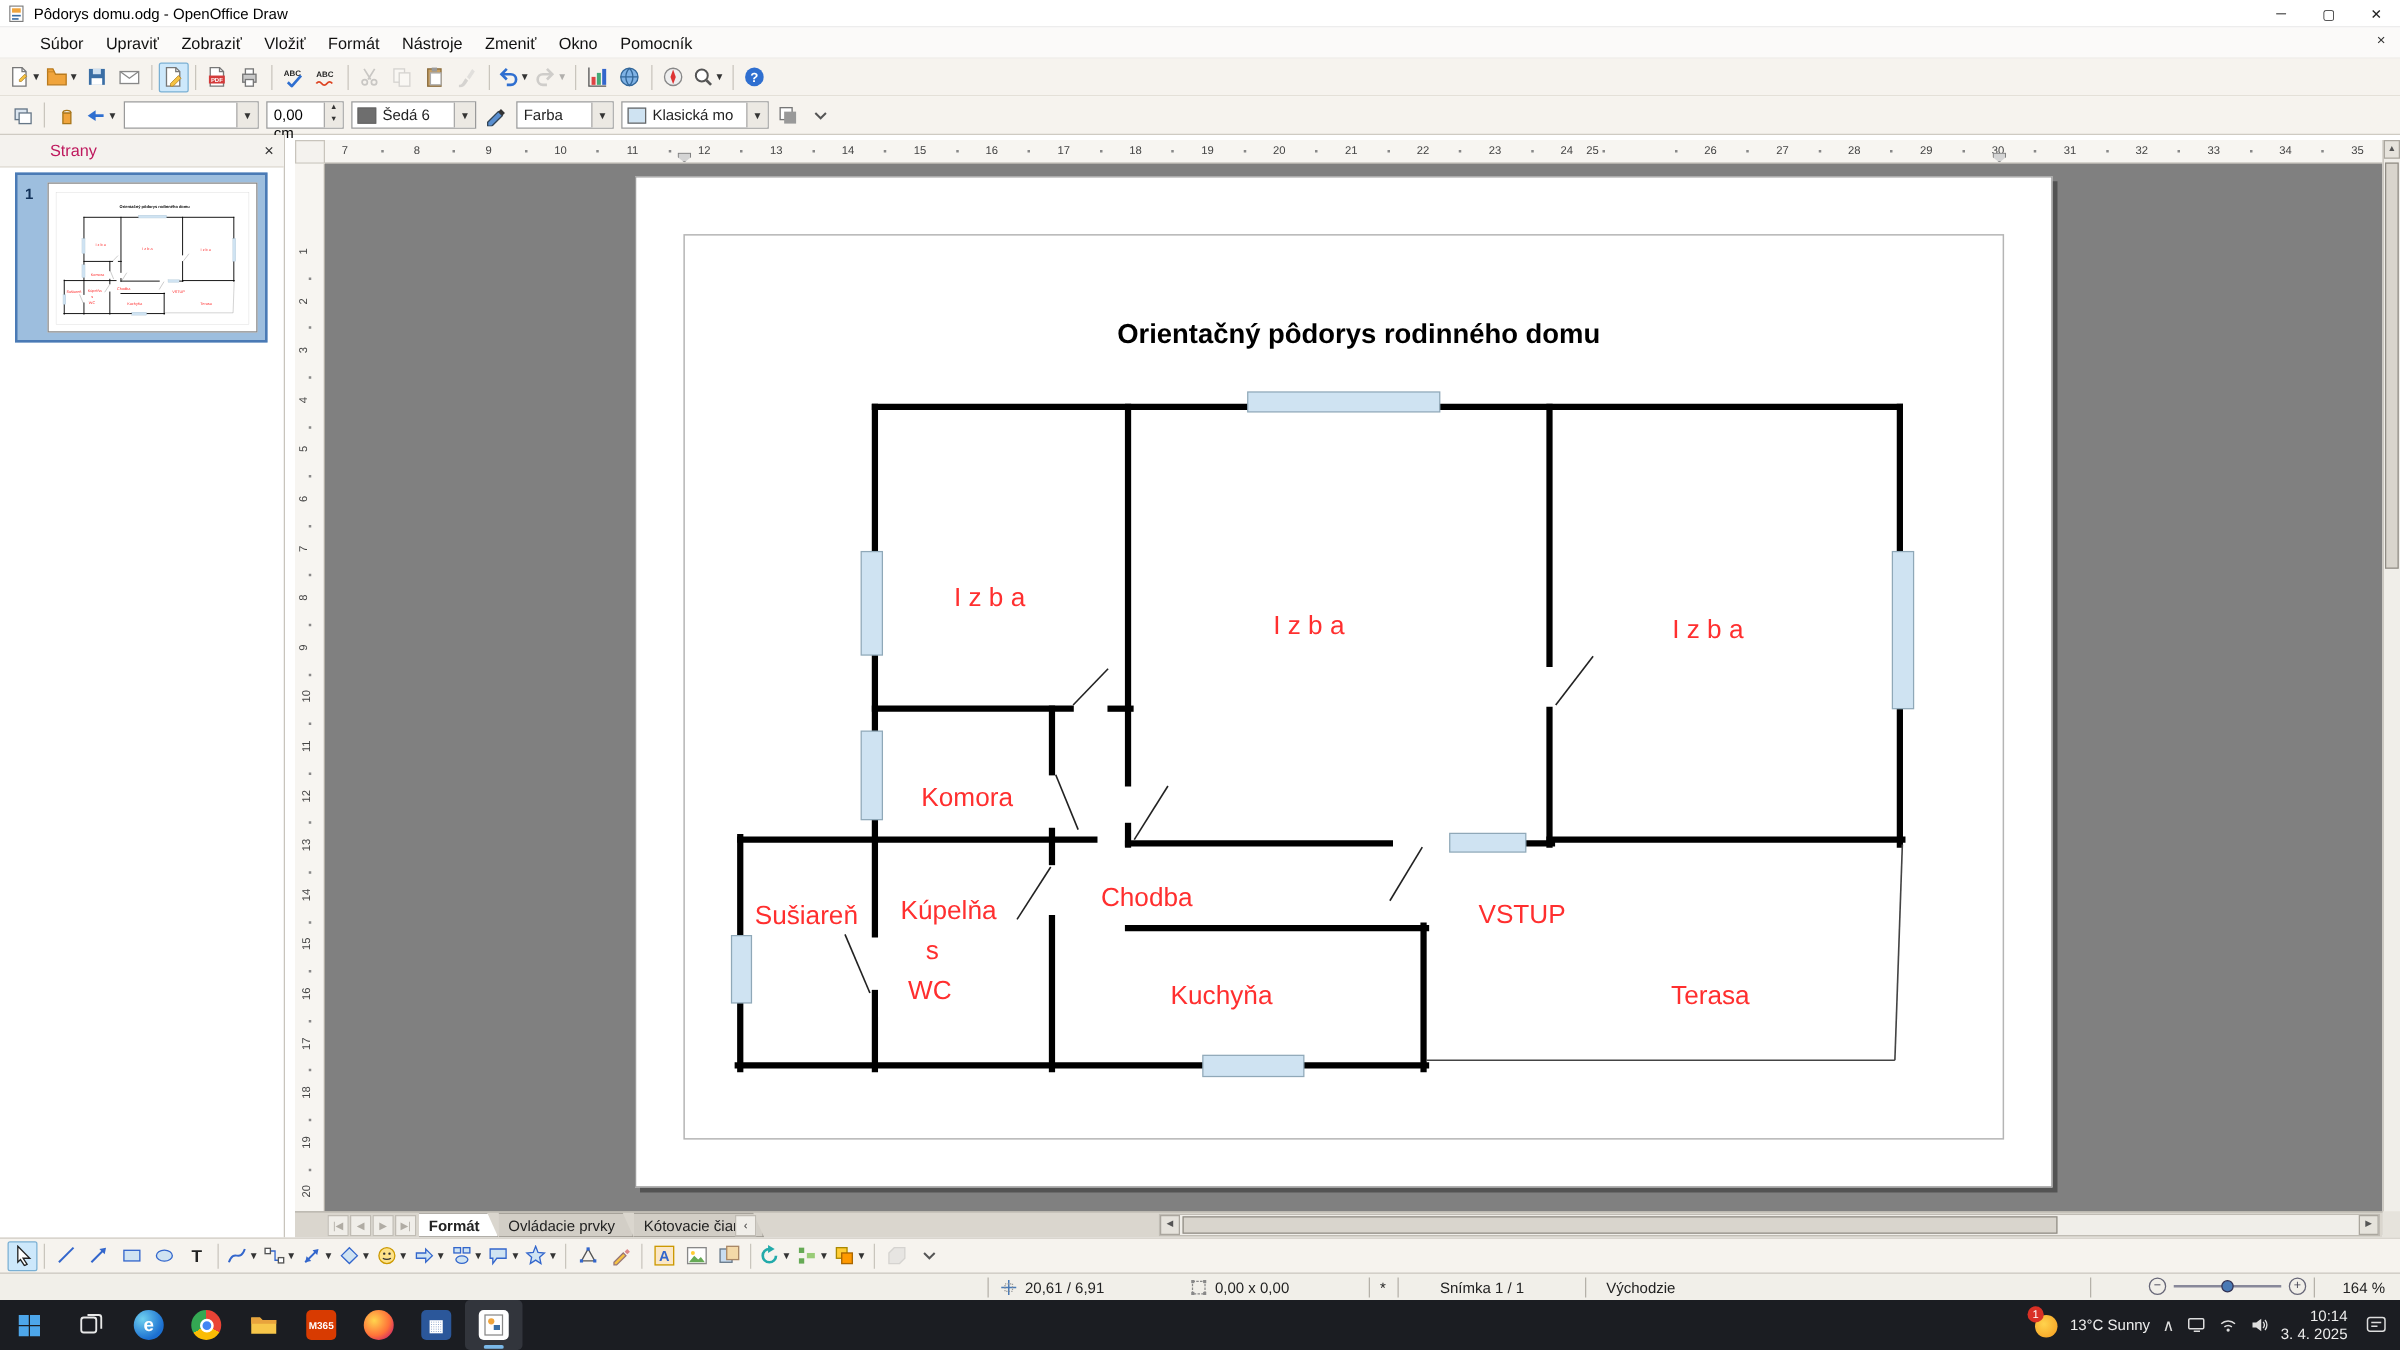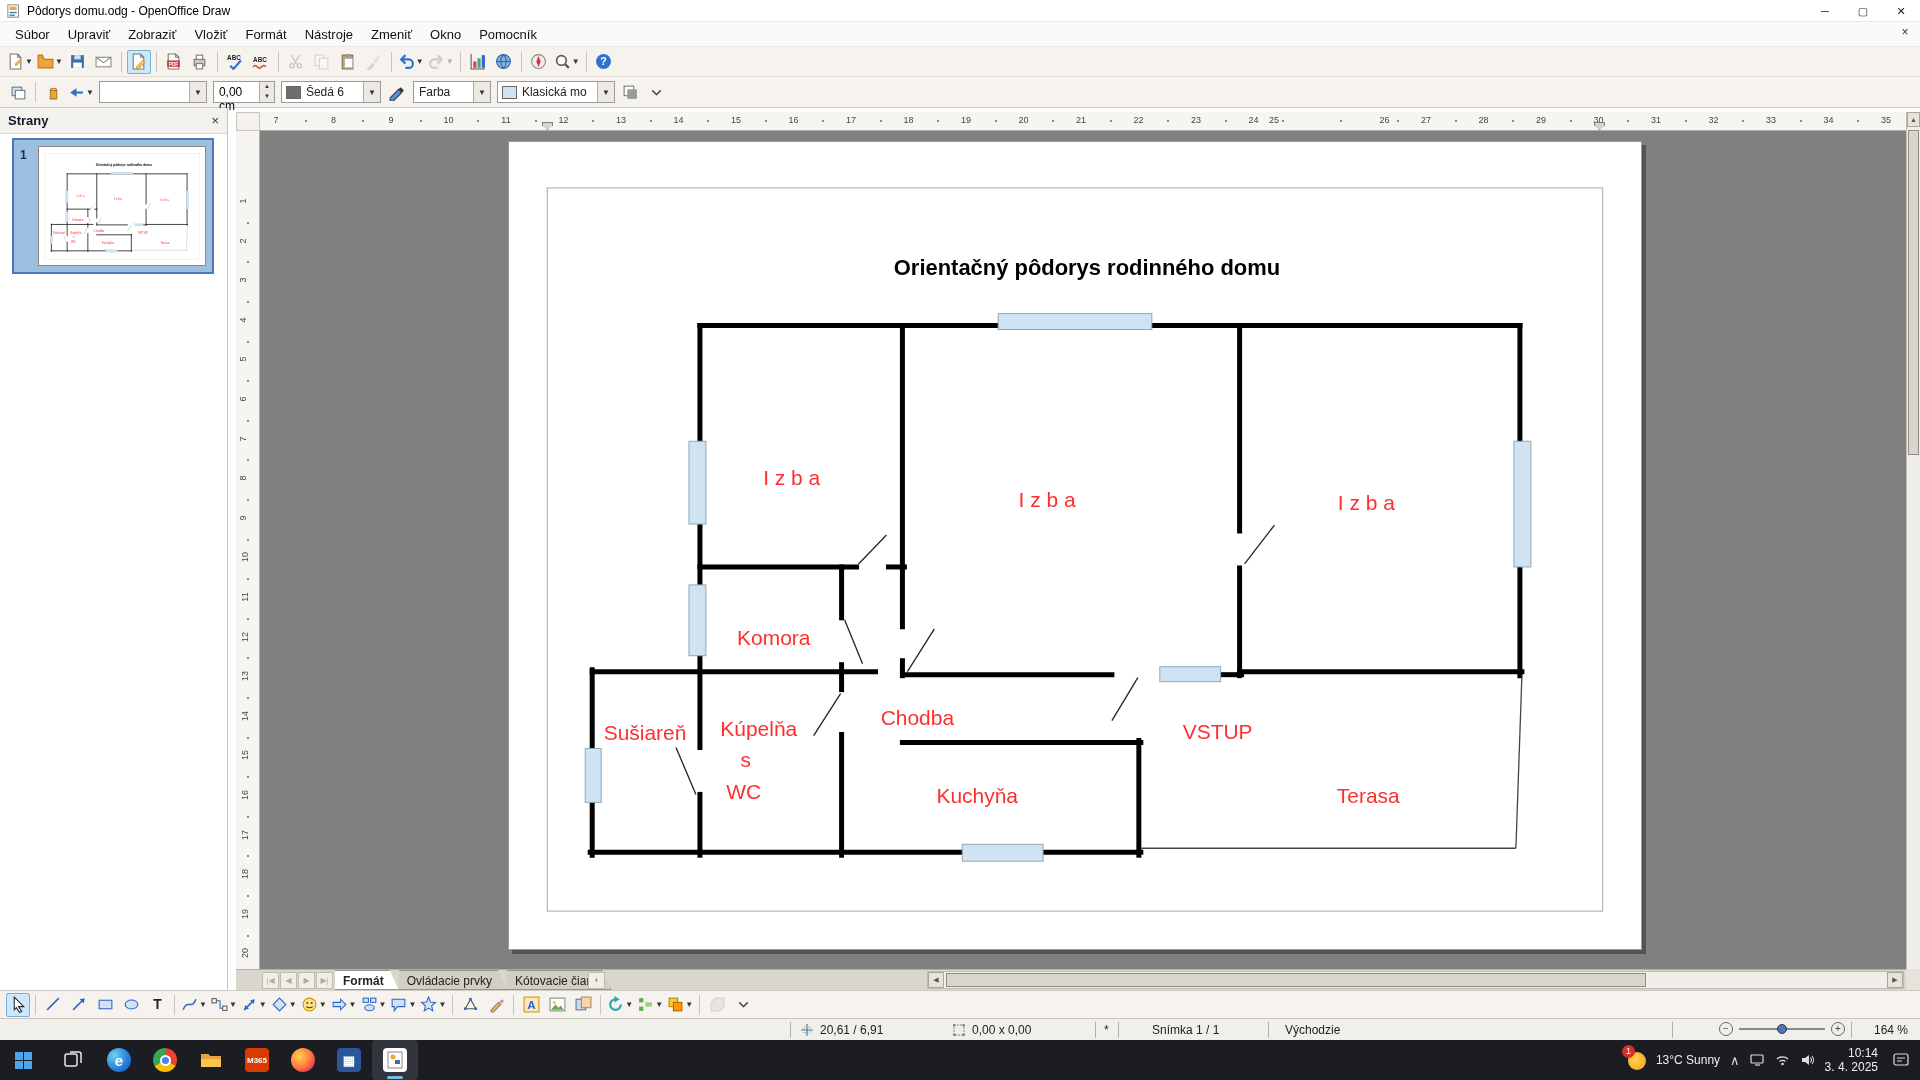--- a/index.html
+++ b/index.html
@@ -7,21 +7,21 @@
   .app { position:relative; width:1920px; height:1080px; font-family:"Liberation Sans",sans-serif; overflow:hidden; background:#fff; }
 
   
   .titlebar { position:absolute; left:0; top:0; width:1920px; height:22px; background:#fff; display:flex; align-items:center; border-bottom:1px solid #e8e8e8;}
   .titlebar .appicon { width:14px; height:14px; margin:0 6px 0 7px; }
   .titlebar .ttext { font-size:12px; color:#000000; }
   .wincontrols { position:absolute; right:0; top:0; height:22px; display:flex; }
   .wbtn { width:38px; height:22px; display:flex; align-items:center; justify-content:center; font-size:11px; color:#222; }
 
   
-  .menubar { position:absolute; left:0; top:22px; width:1920px; height:25px; background:#fbfaf9; display:flex; align-items:center; padding-left:6px; border-bottom:1px solid #eceae6;}
+  .menubar { position:absolute; left:0; top:22px; width:1920px; height:25px; background:#fbfaf9; display:flex; align-items:center; padding-left:23px; border-bottom:1px solid #eceae6;}
   .menu-item { font-size:13px; color:#111; padding:3px 9px; }
   .doc-close { position:absolute; right:6px; top:3px; width:18px; height:18px; text-align:center; font-size:12px; color:#333; }
 
   
   .toolbar { position:absolute; left:0; width:1920px; background:#f6f3ee; display:flex; align-items:center; padding-left:5px; }
   .tb1 { top:47px; height:30px; border-bottom:1px solid #e4e0d8; }
   .tb2 { top:77px; height:31px; border-bottom:1px solid #cfcbc3; }
   .tb-btn { height:24px; min-width:24px; display:flex; align-items:center; justify-content:center; border-radius:2px; margin:0 1px; border:1px solid transparent; }
   .tb-btn svg { display:block; }
   .tb-btn.active { background:#cde8fb; border-color:#7ab0d4; }
@@ -33,21 +33,21 @@
   .combo .carr { width:17px; height:100%; background:#ece9e3; border-left:1px solid #aaa; display:flex; align-items:center; justify-content:center; font-size:8px; color:#333; flex:none;}
   .swatch { width:15px; height:13px; border:1px solid #666; margin-left:4px; flex:none;}
   .spin { height:22px; width:62px; background:#fff; border:1px solid #9a9a9a; display:flex; margin:0 3px;}
   .spin .sval { flex:1; font-size:12px; padding:3px 0 0 5px;}
   .spin .sarr { width:15px; border-left:1px solid #aaa; background:#ece9e3; display:flex; flex-direction:column;}
   .spin .sarr div { flex:1; font-size:6px; color:#333; text-align:center; line-height:8px;}
 
   
   .pages-panel { position:absolute; left:0; top:108px; width:228px; height:882px; background:#fff; border-right:1px solid #c8c4bc; }
   .pp-head { height:26px; display:flex; align-items:center; padding:0 8px; border-bottom:1px solid #dedad2; background:#f4f2ee;}
-  .pp-title { font-size:13px; font-weight:bold; color:#0f172a; flex:1;}
+  .pp-title { font-size:13px; font-weight:normal; color:#be185d; flex:1;margin-left:32px;}
   .pp-close { font-size:13px; color:#333; }
   .thumb-sel { position:absolute; left:12px; top:30px; width:202px; height:136px; background:#9dbede; border:2px solid #4a7ab5; }
   .thumb-num { position:absolute; left:6px; top:8px; font-size:12px; color:#12325a; font-weight:bold;}
   .thumb-page { position:absolute; left:24px; top:6px; width:168px; height:120px; background:#fff; border:1px solid #888; }
 
   
   .corner-box { position:absolute; left:236px; top:112px; width:24px; height:19px; background:#f4f2ee; border:1px solid #c8c4bc;}
   .hruler { position:absolute; left:260px; top:112px; width:1646px; height:19px; background:#f7f5f1; border-bottom:1px solid #b3afa7; overflow:hidden;}
   .hruler .rnum { position:absolute; top:3px; font-size:9px; color:#444; transform:translateX(-50%);}
   .hruler .rdot { position:absolute; top:8px; width:2px; height:2px; background:#888; }
@@ -457,21 +457,21 @@
       <span class="rnum" style="left: 821px;">21</span>
       <span class="rdot" style="left: 849.7px;"></span>
       <span class="rnum" style="left: 878.5px;">22</span>
       <span class="rdot" style="left: 907.2px;"></span>
       <span class="rnum" style="left: 936px;">23</span>
       <span class="rdot" style="left: 964.7px;"></span>
       <span class="rnum" style="left: 993.5px;">24</span>
       <span class="rdot" style="left: 1022.2px;"></span>
       <span class="rnum" style="left: 1014px;">25</span>
       <span class="rdot" style="left: 1079.7px;"></span>
-      <span class="rnum" style="left: 1108.5px; margin-left: 16px;">26</span>
+      <span class="rnum" style="left: 1108.5px;">26</span>
       <span class="rdot" style="left: 1137.2px;"></span>
       <span class="rnum" style="left: 1166px;">27</span>
       <span class="rdot" style="left: 1194.7px;"></span>
       <span class="rnum" style="left: 1223.5px;">28</span>
       <span class="rdot" style="left: 1252.2px;"></span>
       <span class="rnum" style="left: 1281px;">29</span>
       <span class="rdot" style="left: 1309.7px;"></span>
       <span class="rnum" style="left: 1338.5px;">30</span>
       <span class="rdot" style="left: 1367.2px;"></span>
       <span class="rnum" style="left: 1396px;">31</span>

